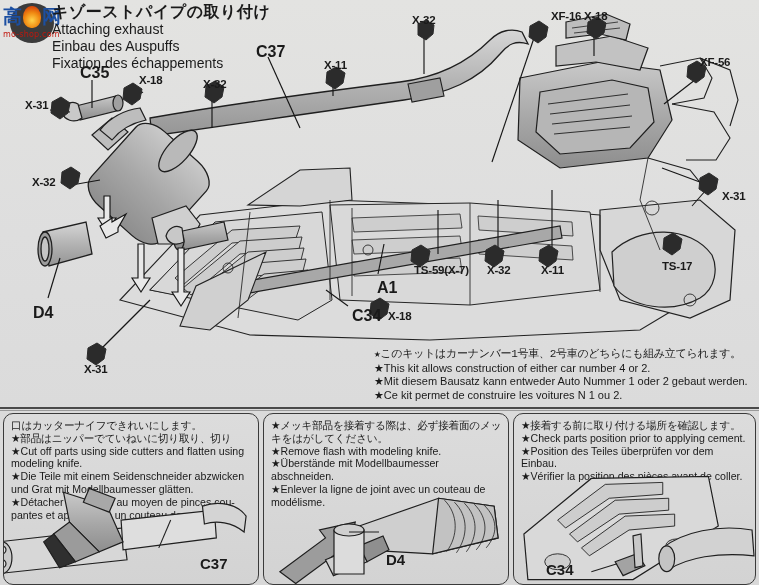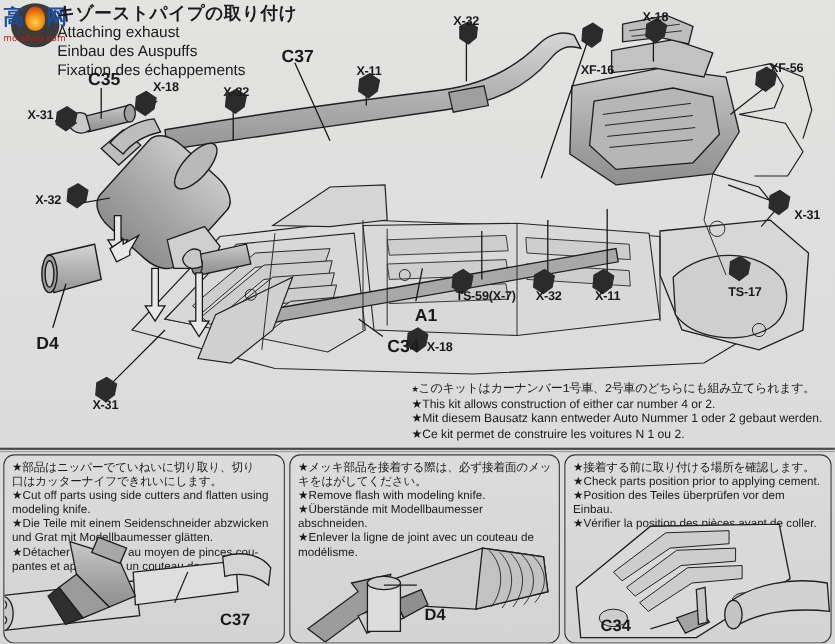--- a/index.html
+++ b/index.html
@@ -332,21 +332,21 @@
     <div id="title-block">
       <div class="t-jp">キゾーストパイプの取り付け</div>
       <div class="t-en">Attaching exhaust</div>
       <div class="t-de">Einbau des Auspuffs</div>
       <div class="t-fr">Fixation des échappements</div>
     </div>
 
     <div id="callouts">
         <div class="lbl big" style="left: 256px; top: 43px;">C37</div>
         <div class="lbl" style="left: 412px; top: 14px;">X-32</div>
-        <div class="lbl" style="left: 528px; top: 10px; margin-top: 48px;">XF-16</div>
+        <div class="lbl" style="left: 551px; top: 10px;">XF-16</div>
         <div class="lbl" style="left: 584px; top: 10px;">X-18</div>
         <div class="lbl" style="left: 700px; top: 56px;">XF-56</div>
         <div class="lbl" style="left: 324px; top: 59px;">X-11</div>
         <div class="lbl big" style="left: 80px; top: 64px;">C35</div>
         <div class="lbl" style="left: 139px; top: 74px;">X-18</div>
         <div class="lbl" style="left: 203px; top: 78px;">X-32</div>
         <div class="lbl" style="left: 25px; top: 99px;">X-31</div>
         <div class="lbl" style="left: 32px; top: 176px;">X-32</div>
         <div class="lbl" style="left: 722px; top: 190px;">X-31</div>
         <div class="lbl" style="left: 662px; top: 260px; text-align: center;">TS-17</div>
@@ -368,22 +368,22 @@
       </div>
   </div>
 
   <div id="divider"></div>
   <div id="divider2"></div>
 
   <div id="panels">
 
     <div class="panel" id="panel-1">
       <div class="ptext">
+          <div class="jp">口はカッターナイフできれいにします。</div>
           <div class="jp">★部品はニッパーでていねいに切り取り、切り</div>
-          <div class="jp">口はカッターナイフできれいにします。</div>
           <div>★Cut off parts using side cutters and flatten using</div>
           <div>modeling knife.</div>
           <div>★Die Teile mit einem Seidenschneider abzwicken</div>
           <div>und Grat mit Modellbaumesser glätten.</div>
           <div class=" just">★Détacher les pièces au moyen de pinces cou-</div>
           <div class=" just">pantes et aplatir avec un couteau de modélisme.</div>
         </div>
       <svg class="panel-art" viewBox="0 0 256 108">
         <g stroke="#1f1f1f" stroke-width="1.2" fill="#dcdcdc">
 

